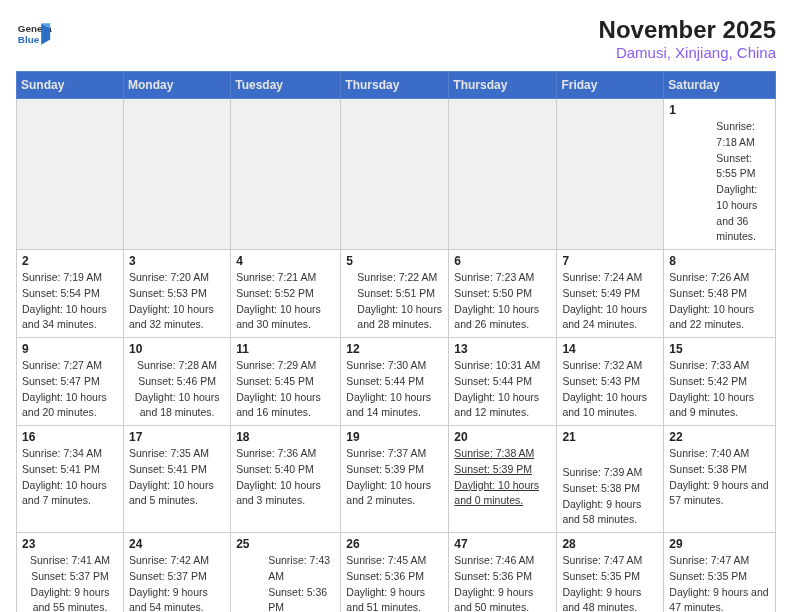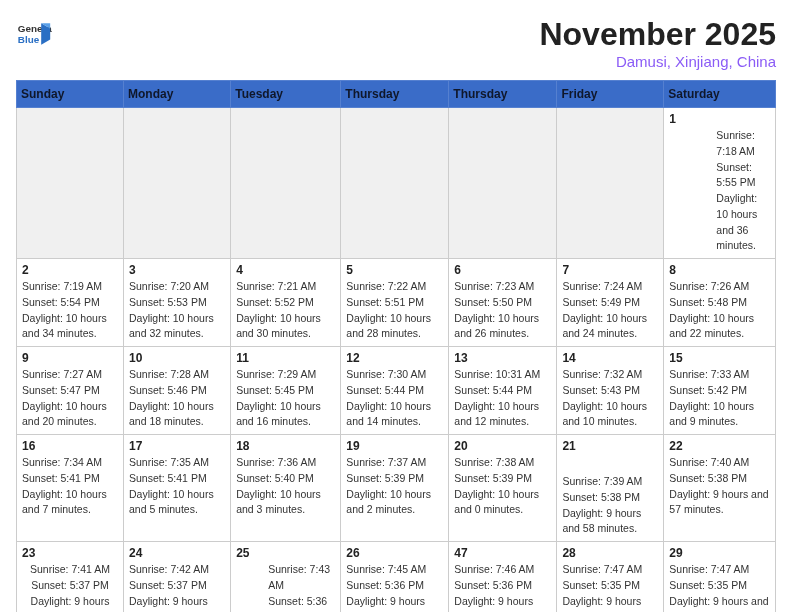--- a/index.html
+++ b/index.html
@@ -22,36 +22,36 @@
       gap: 6px;
     }
     .logo-icon {
       width: 36px;
       height: 36px;
     }
     .title-area {
       text-align: right;
     }
     .month-title {
-      font-size: 32px;
+      font-size: 24px;
       font-weight: bold;
       color: #222;
     }
     .location-title {
       font-size: 15px;
       color: #8b5cf6;
     }
     .calendar-table {
       width: 100%;
       border-collapse: collapse;
       border: 1px solid #ccc;
     }
     .calendar-table thead tr th {
       background-color: #3a6cc8;
-      color: #0f172a;
+      color: #e5e5e5;
       font-size: 12px;
       font-weight: bold;
       padding: 6px 4px;
       text-align: left;
       border: 1px solid #5580d0;
     }
     .calendar-table tbody tr td {
       vertical-align: top;
       padding: 4px 5px;
       font-size: 10.5px;
@@ -137,21 +137,21 @@
 Daylight: 10 hours and 32 minutes.</div>
         </td>
         <td>
           <span class="day-number">4</span>
           <div class="day-info" style="white-space: pre-line;">Sunrise: 7:21 AM
 Sunset: 5:52 PM
 Daylight: 10 hours and 30 minutes.</div>
         </td>
         <td>
           <span class="day-number">5</span>
-          <div class="day-info" style="white-space: pre-line;">Sunrise: 7:22 AM
+          <div class="day-info" style="white-space: pre-line; margin-left: 11px;">Sunrise: 7:22 AM
 Sunset: 5:51 PM
 Daylight: 10 hours and 28 minutes.</div>
         </td>
         <td>
           <span class="day-number">6</span>
           <div class="day-info" style="white-space: pre-line;">Sunrise: 7:23 AM
 Sunset: 5:50 PM
 Daylight: 10 hours and 26 minutes.</div>
         </td>
         <td>
@@ -169,21 +169,21 @@
       </tr>
       <tr>
         <td>
           <span class="day-number">9</span>
           <div class="day-info" style="white-space: pre-line;">Sunrise: 7:27 AM
 Sunset: 5:47 PM
 Daylight: 10 hours and 20 minutes.</div>
         </td>
         <td>
           <span class="day-number">10</span>
-          <div class="day-info" style="white-space: pre-line;">Sunrise: 7:28 AM
+          <div class="day-info" style="white-space: pre-line; text-align: center;">Sunrise: 7:28 AM
 Sunset: 5:46 PM
 Daylight: 10 hours and 18 minutes.</div>
         </td>
         <td>
           <span class="day-number">11</span>
           <div class="day-info" style="white-space: pre-line;">Sunrise: 7:29 AM
 Sunset: 5:45 PM
 Daylight: 10 hours and 16 minutes.</div>
         </td>
         <td>
@@ -231,21 +231,21 @@
 Daylight: 10 hours and 3 minutes.</div>
         </td>
         <td>
           <span class="day-number">19</span>
           <div class="day-info" style="white-space: pre-line;">Sunrise: 7:37 AM
 Sunset: 5:39 PM
 Daylight: 10 hours and 2 minutes.</div>
         </td>
         <td>
           <span class="day-number">20</span>
-          <div class="day-info" style="white-space: pre-line;">Sunrise: 7:38 AM
+          <div class="day-info" style="white-space: pre-line; text-decoration: underline;">Sunrise: 7:38 AM
 Sunset: 5:39 PM
 Daylight: 10 hours and 0 minutes.</div>
         </td>
         <td>
           <span class="day-number">21</span>
           <div class="day-info" style="white-space: pre-line; margin-top: 21px;">Sunrise: 7:39 AM
 Sunset: 5:38 PM
 Daylight: 9 hours and 58 minutes.</div>
         </td>
         <td>

